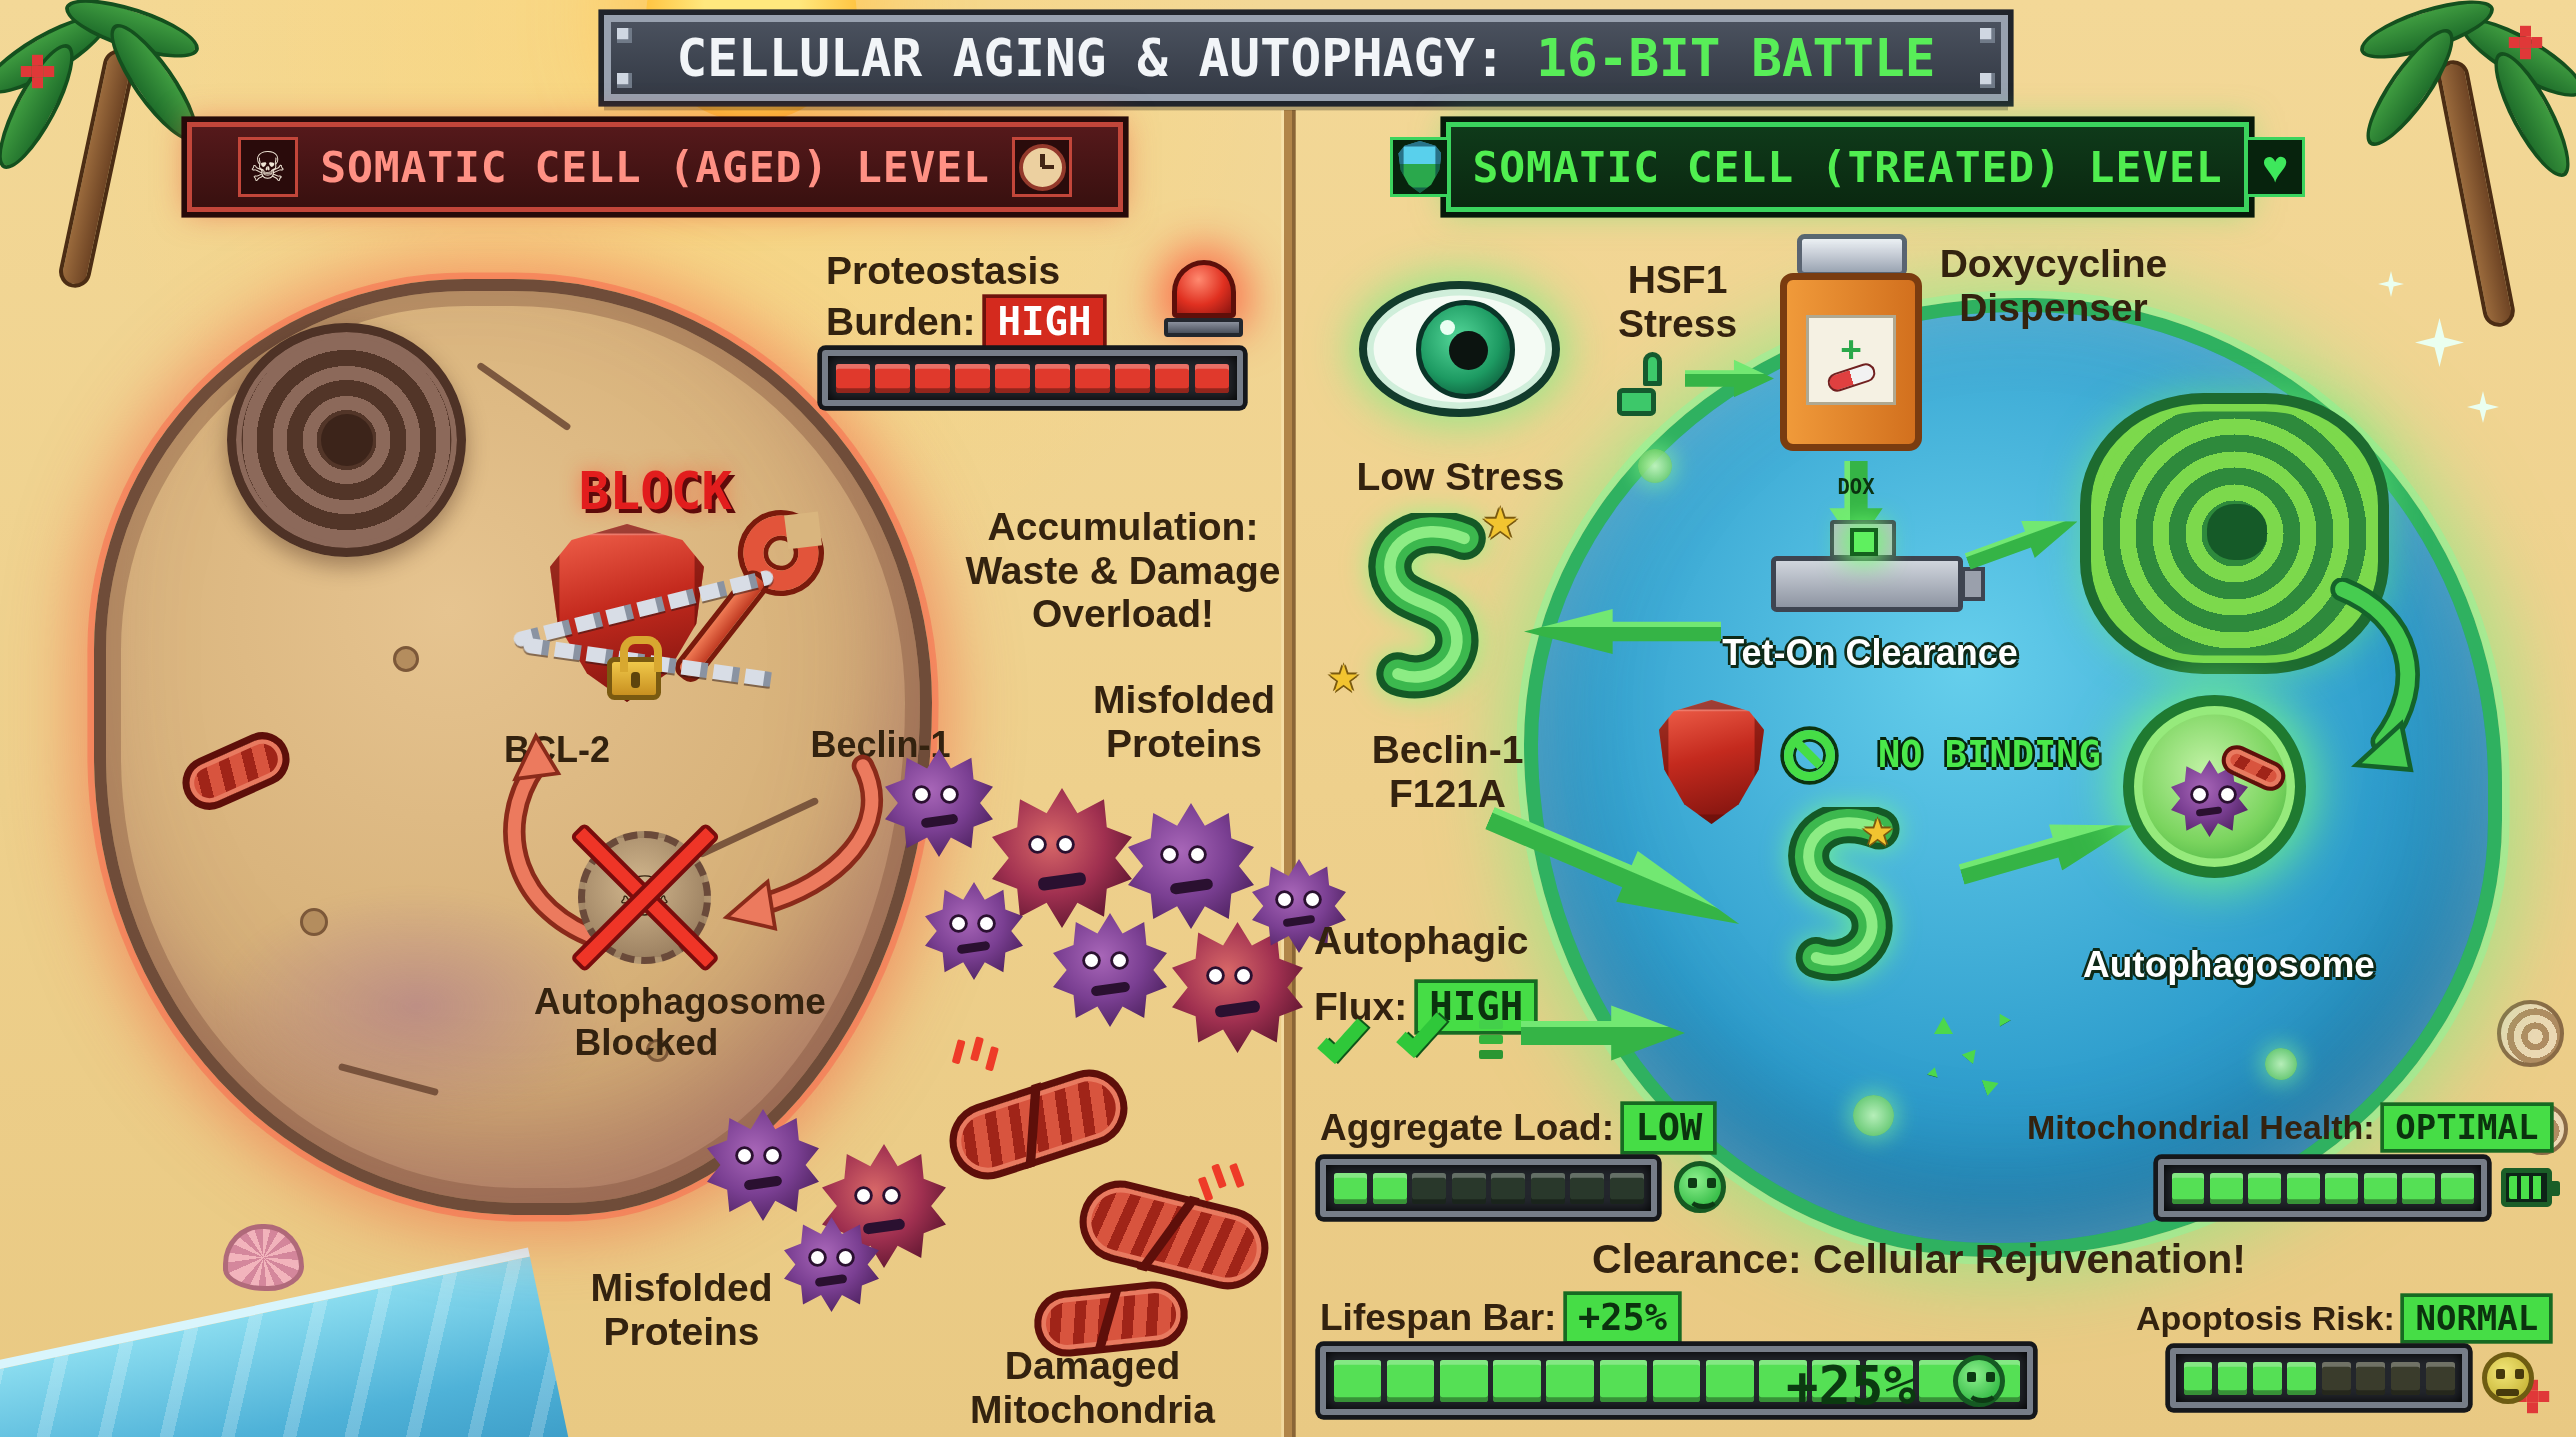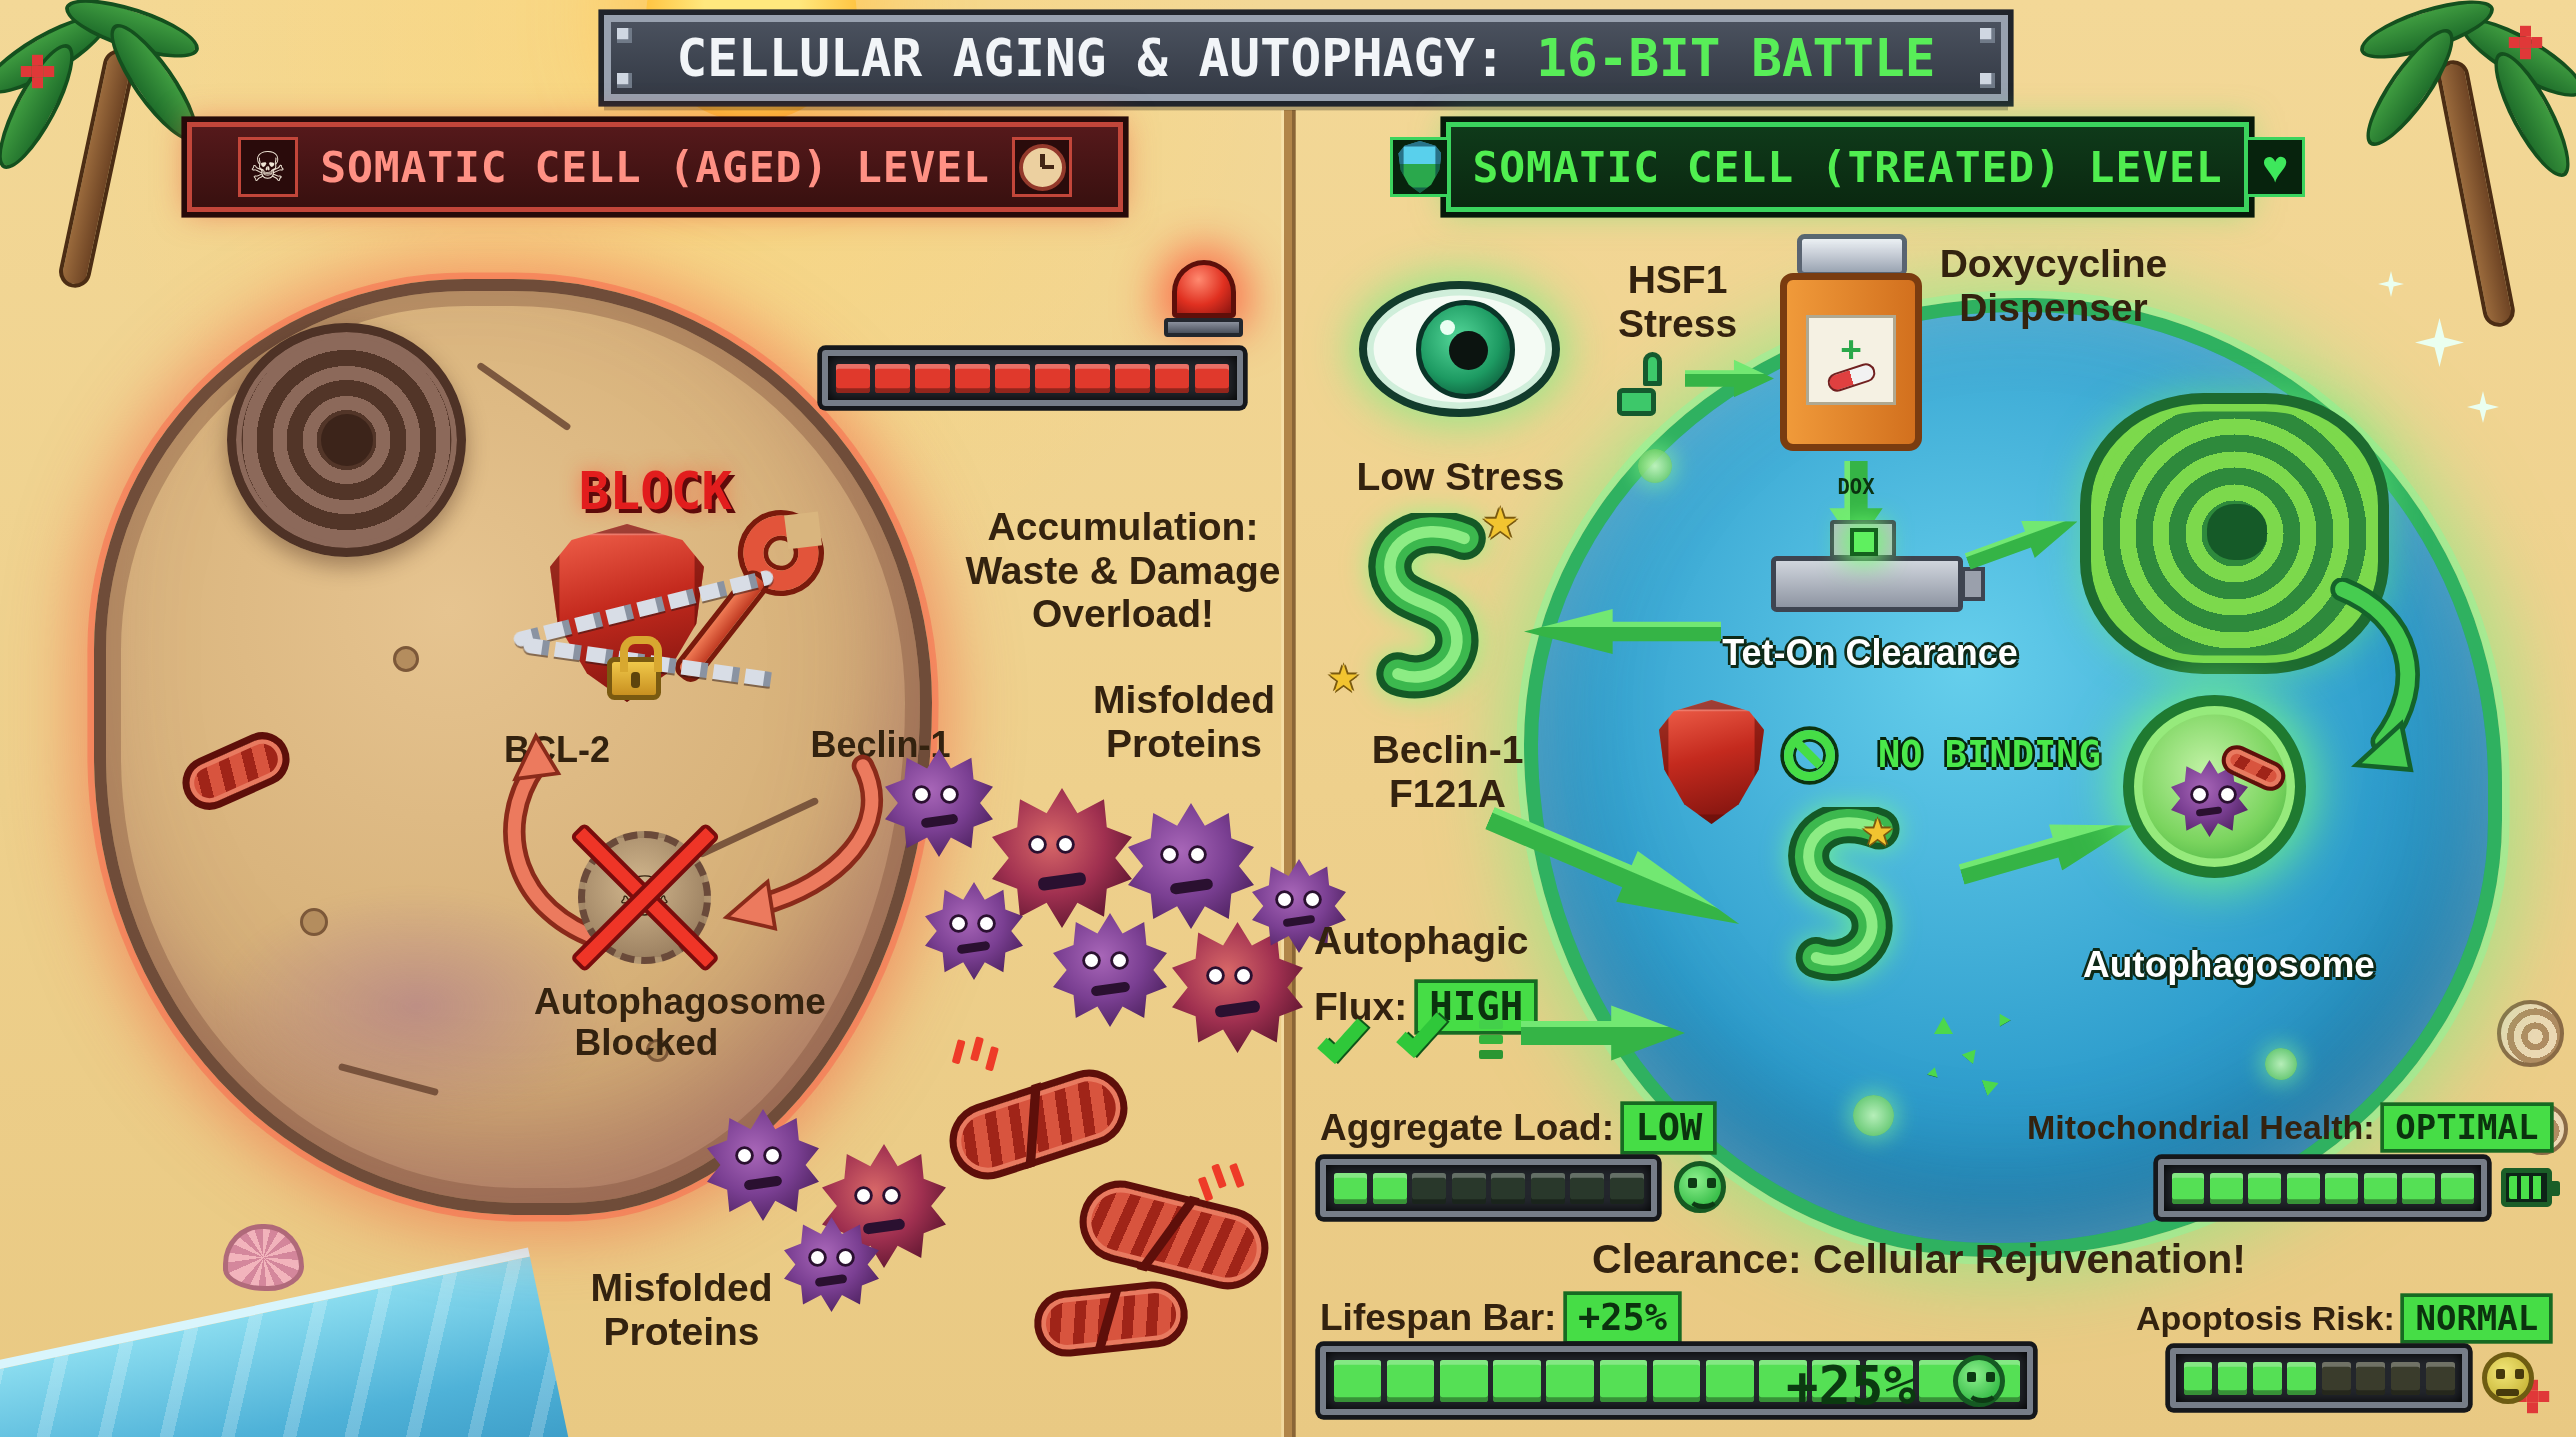--- a/index.html
+++ b/index.html
@@ -195,20 +195,24 @@
   <div id="blocked-circle" style="left:578px;top:831px;width:133px;height:133px;">
     <span style="font-size:60px;color:#33220f;">☠</span>
   </div>
   <div class="xbar" style="left:549px;top:887px;transform:rotate(45deg);"></div>
   <div class="xbar" style="left:549px;top:887px;transform:rotate(-45deg);"></div>
   <div class="lbl ctr" style="left:534px;top:981px;width:225px;font-size:37px;">
     <div>Autophagosome</div>
     <div>Blocked</div>
   </div>
 
+  <div class="lbl" style="left:826px;top:249px;font-size:39px;white-space:nowrap;">
+    <div>Proteostasis</div>
+    <div style="margin-top:5.6px;"><span>Burden:</span> <span class="chip red">HIGH</span></div>
+  </div>
   <div id="alarm-dome" style="left:1172px;top:260px;width:64px;height:58px;"></div>
   <div id="alarm-base" style="left:1164px;top:318px;width:79px;height:19px;"></div>
   <div class="bar" style="left:822px;top:350px;width:421px;height:56px;">
       <span class="seg" style="background: rgb(224, 57, 44);"></span>
       <span class="seg" style="background: rgb(224, 57, 44);"></span>
       <span class="seg" style="background: rgb(224, 57, 44);"></span>
       <span class="seg" style="background: rgb(224, 57, 44);"></span>
       <span class="seg" style="background: rgb(224, 57, 44);"></span>
       <span class="seg" style="background: rgb(224, 57, 44);"></span>
       <span class="seg" style="background: rgb(224, 57, 44);"></span>
@@ -241,20 +245,24 @@
   <div class="lbl ctr" style="left:560px;top:1266px;width:243px;font-size:39px;">
     <div>Misfolded</div>
     <div>Proteins</div>
   </div>
 
   <div class="mito cracked" style="left:947px;top:1086px;width:183px;height:77px;transform:rotate(-18deg);"></div>
   <div class="mito cracked" style="left:1078px;top:1194px;width:192px;height:82px;transform:rotate(14deg);"></div>
   <div class="mito cracked" style="left:1034px;top:1286px;width:154px;height:66px;transform:rotate(-6deg);"></div>
   <div class="spark" style="left:973px;top:1037px;"></div>
   <div class="spark" style="left:1215px;top:1164px;transform:rotate(-20deg);"></div>
+  <div class="lbl ctr" style="left:966px;top:1344px;width:253px;font-size:39px;">
+    <div>Damaged</div>
+    <div>Mitochondria</div>
+  </div>
 
   <div id="cell-treated"></div>
   <div id="nucleus-treated"></div>
   <div class="gdot" style="left:1638px;top:449px;width:34px;height:34px;"></div>
   <div class="gdot" style="left:1853px;top:1095px;width:41px;height:41px;"></div>
   <div class="gdot" style="left:2265px;top:1048px;width:32px;height:32px;"></div>
   <div class="sparkle" style="left:2415px;top:318px;width:49px;height:49px;"></div>
   <div class="sparkle" style="left:2467px;top:391px;width:32px;height:32px;"></div>
   <div class="sparkle" style="left:2378px;top:271px;width:26px;height:26px;"></div>
 

